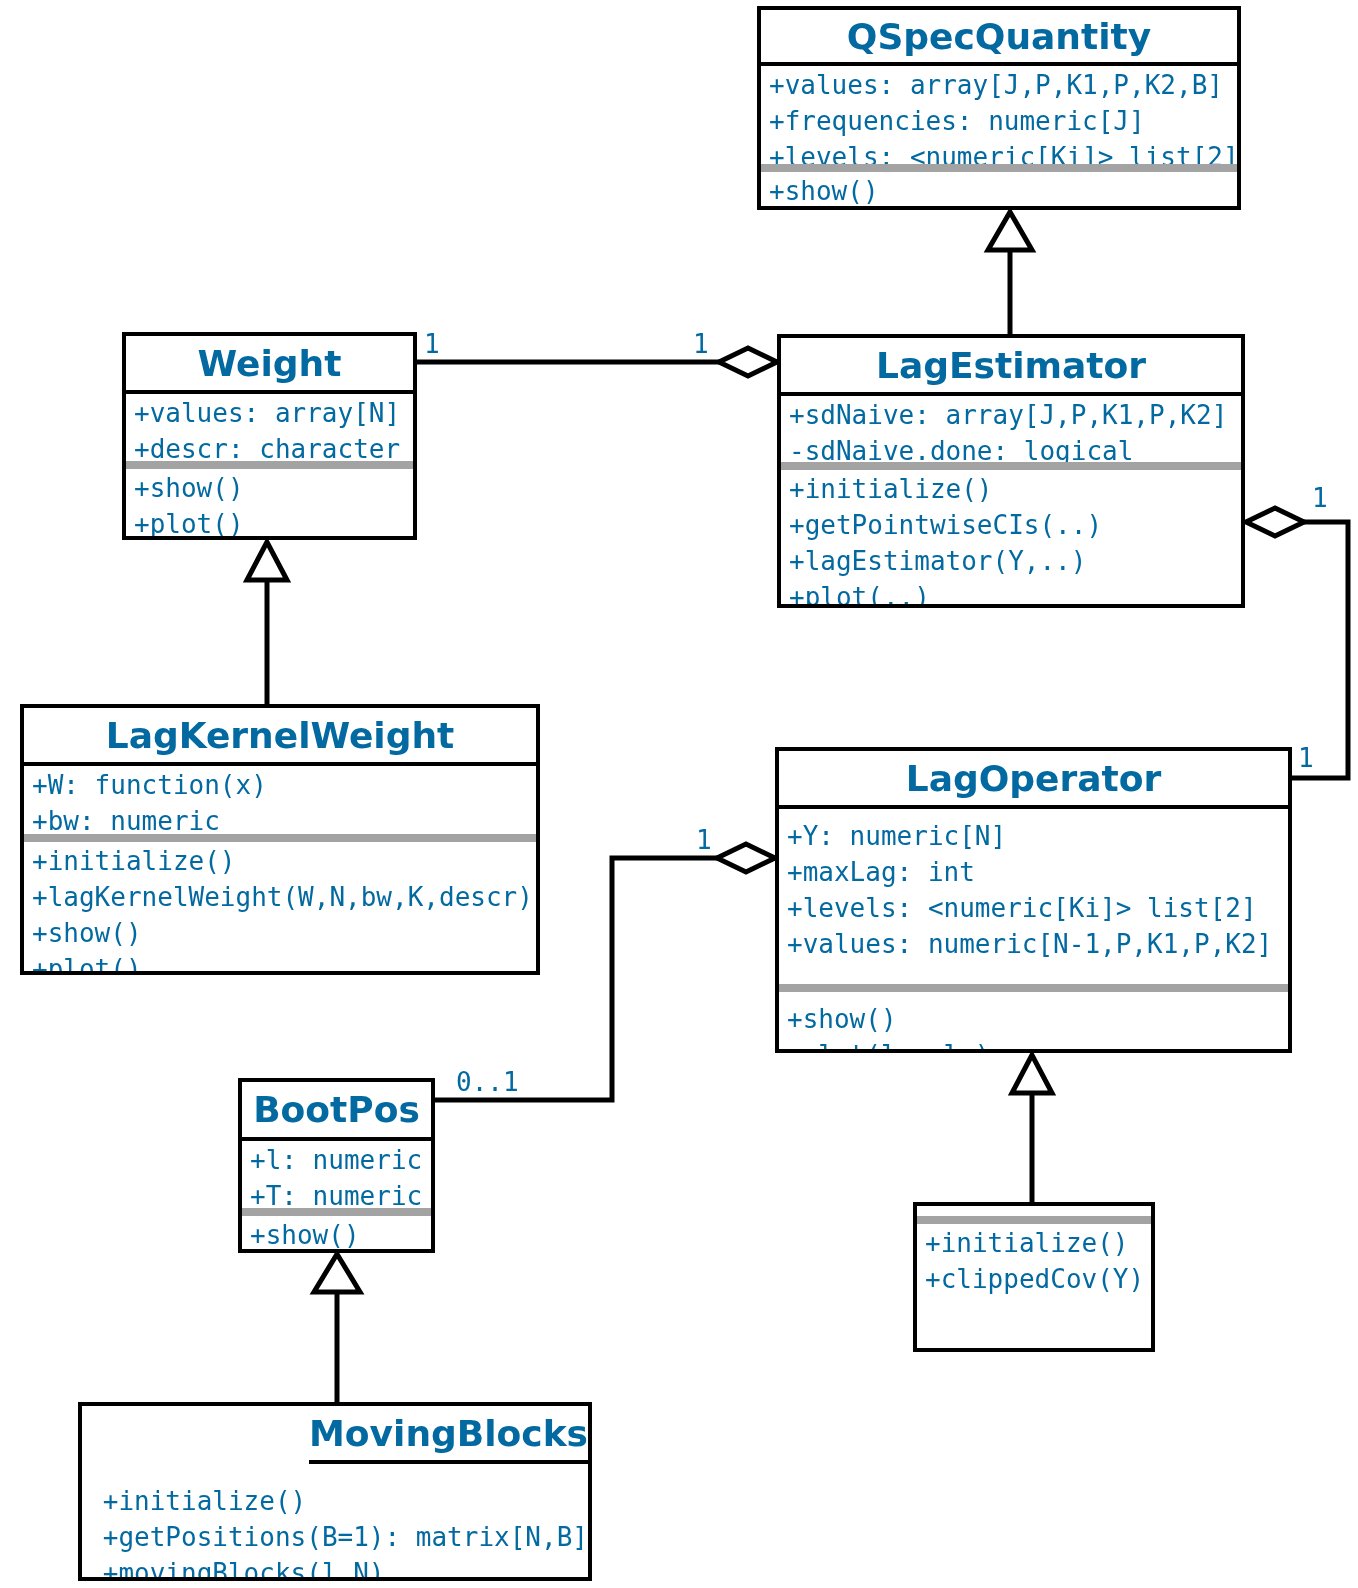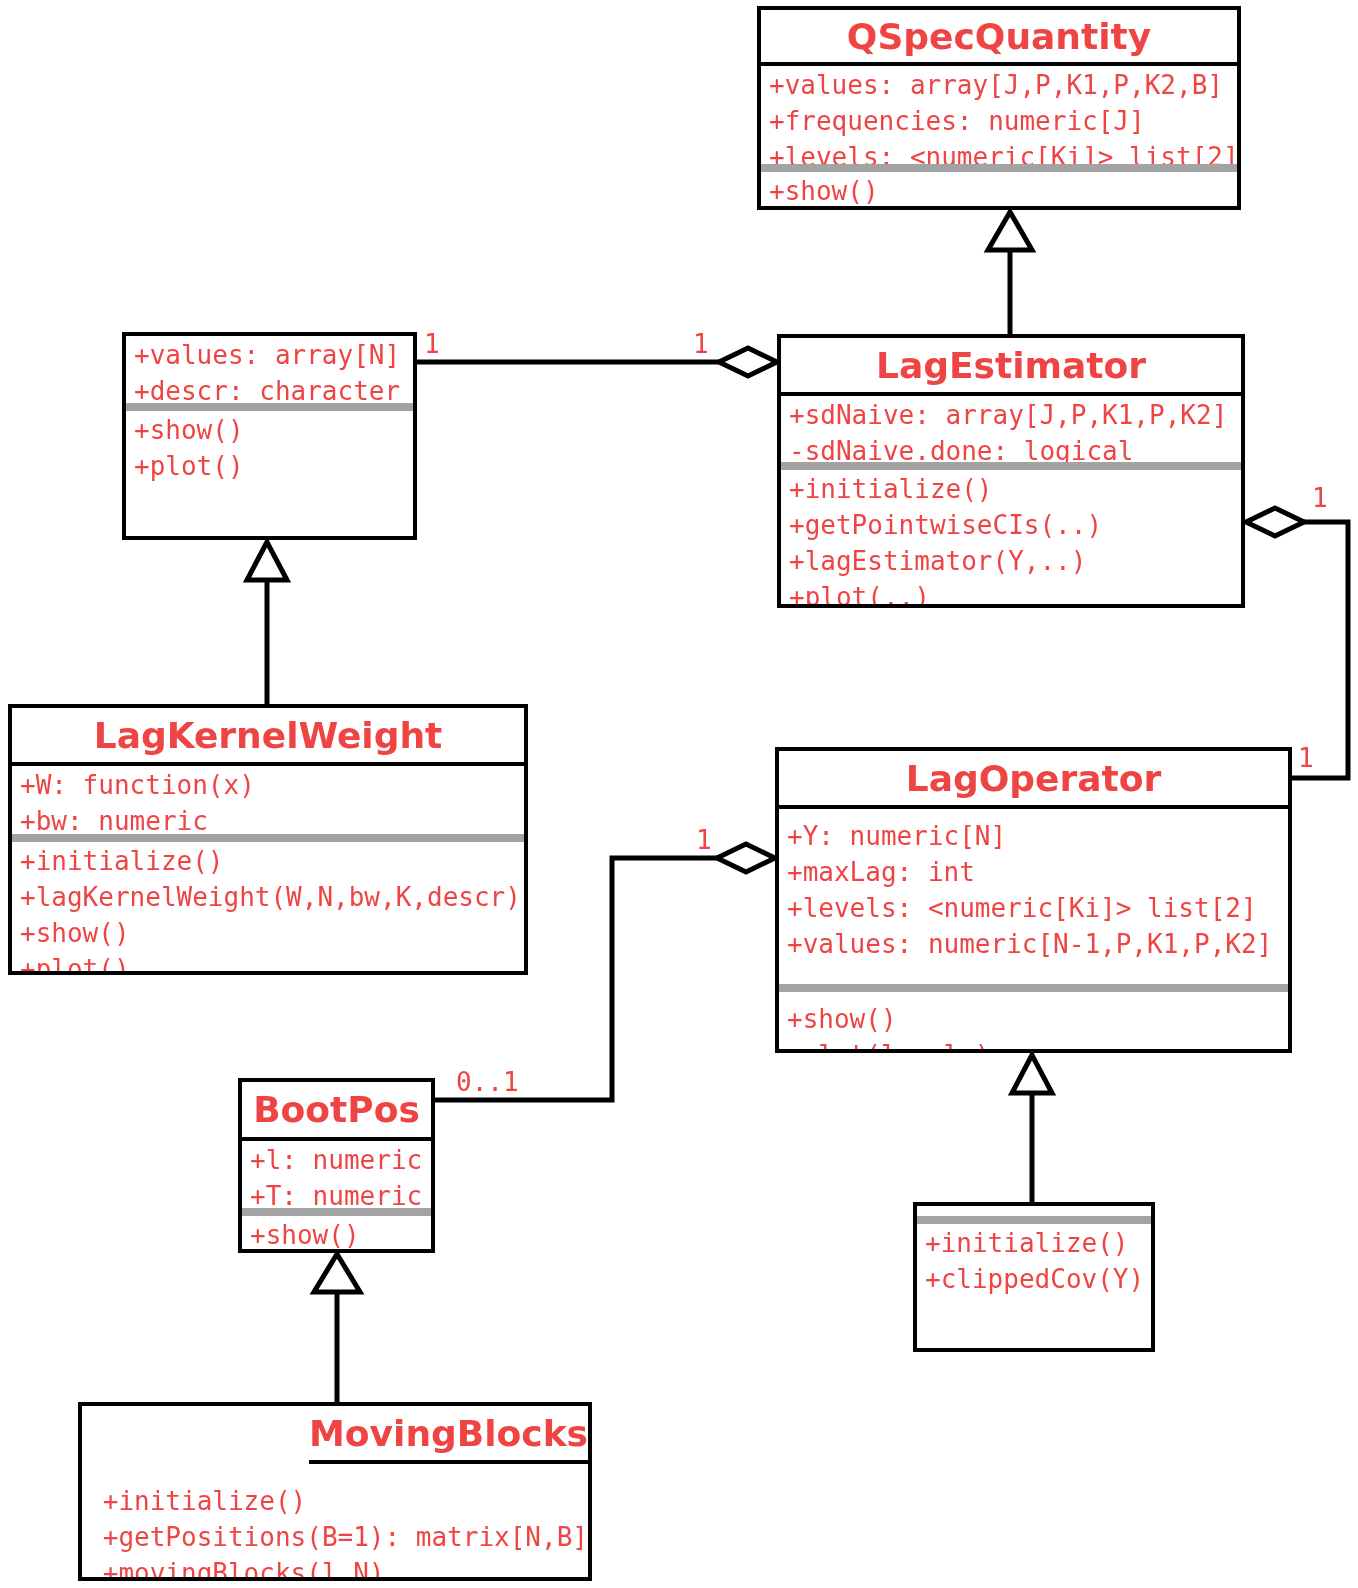--- a/index.html
+++ b/index.html
@@ -1,17 +1,17 @@
 <!DOCTYPE html>
 <html><head>
 <meta charset="utf-8">
 <style>
   html,body{margin:0;padding:0;background:#fff;}
   #canvas{position:relative;width:1252px;height:1588px;background:#fff;
-          font-family:"DejaVu Sans Mono",monospace;color:#ef4444;}
+          font-family:"DejaVu Sans Mono",monospace;color:#0369a1;}
   #wires{position:absolute;left:0;top:0;width:1358px;height:1588px;}
   .uml-class{position:absolute;background:#fff;border:4px solid #000;
              box-sizing:border-box;display:flex;flex-direction:column;}
   .uml-title{box-sizing:border-box;border-bottom:4px solid #000;
              font-family:"DejaVu Sans",sans-serif;font-weight:bold;font-size:36px;
              display:flex;align-items:center;justify-content:center;flex:0 0 auto;}
   .uml-attrs{box-sizing:border-box;border-bottom:8px solid #a3a3a3;overflow:hidden;flex:0 0 auto;}
   .uml-methods{box-sizing:border-box;overflow:hidden;flex:1 1 auto;}
   .uml-row{font-size:26px;line-height:34px;padding:2px 0 0 8px;white-space:pre;}
   .mult{position:absolute;font-size:26px;line-height:28px;font-family:"DejaVu Sans Mono",monospace;}
@@ -65,20 +65,21 @@
       <div class="uml-row">+values: array[J,P,K1,P,K2,B]</div>
       <div class="uml-row">+frequencies: numeric[J]</div>
       <div class="uml-row">+levels: &lt;numeric[Ki]&gt; list[2]</div>
     </div>
     <div class="uml-methods">
       <div class="uml-row">+show()</div>
     </div>
   </div>
 
   <div class="uml-class" style="left:122px;top:332px;width:295px;height:208px;">
+    <div class="uml-title" style="height:58px;">Weight</div>
     <div class="uml-attrs" style="height:75px;">
       <div class="uml-row">+values: array[N]</div>
       <div class="uml-row">+descr: character</div>
     </div>
     <div class="uml-methods">
       <div class="uml-row">+show()</div>
       <div class="uml-row">+plot()</div>
     </div>
   </div>
 
@@ -89,21 +90,21 @@
       <div class="uml-row">-sdNaive.done: logical</div>
     </div>
     <div class="uml-methods">
       <div class="uml-row">+initialize()</div>
       <div class="uml-row">+getPointwiseCIs(..)</div>
       <div class="uml-row">+lagEstimator(Y,..)</div>
       <div class="uml-row">+plot(..)</div>
     </div>
   </div>
 
-  <div class="uml-class" style="left:8px;top:704px;width:520px;height:271px;">
+  <div class="uml-class" style="left:20px;top:704px;width:520px;height:271px;">
     <div class="uml-title" style="height:58px;">LagKernelWeight</div>
     <div class="uml-attrs" style="height:76px;">
       <div class="uml-row">+W: function(x)</div>
       <div class="uml-row">+bw: numeric</div>
     </div>
     <div class="uml-methods">
       <div class="uml-row">+initialize()</div>
       <div class="uml-row">+lagKernelWeight(W,N,bw,K,descr)</div>
       <div class="uml-row">+show()</div>
       <div class="uml-row">+plot()</div>

